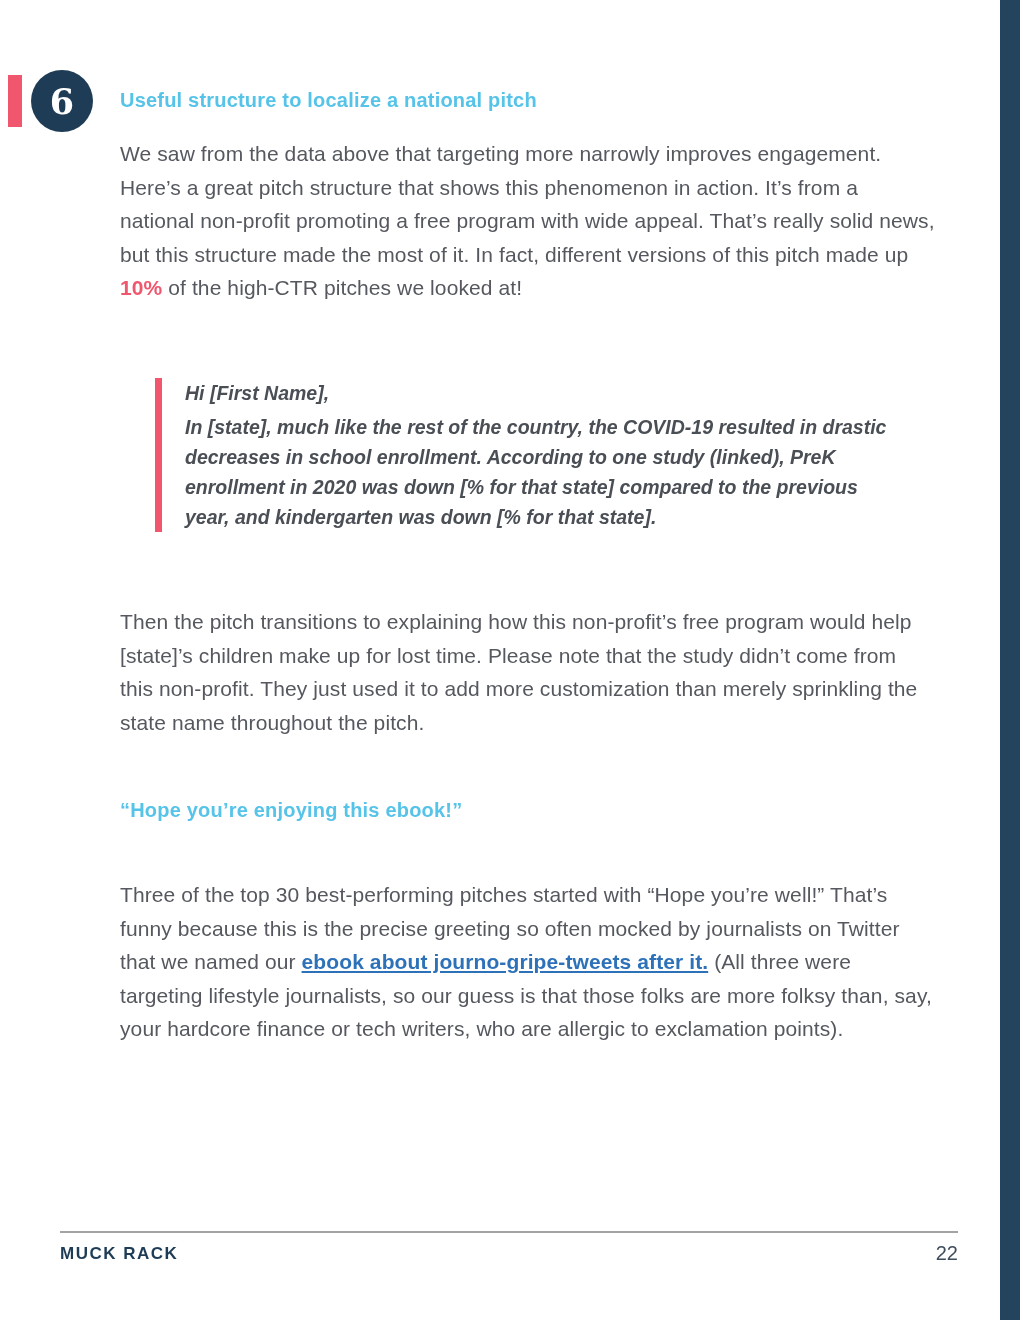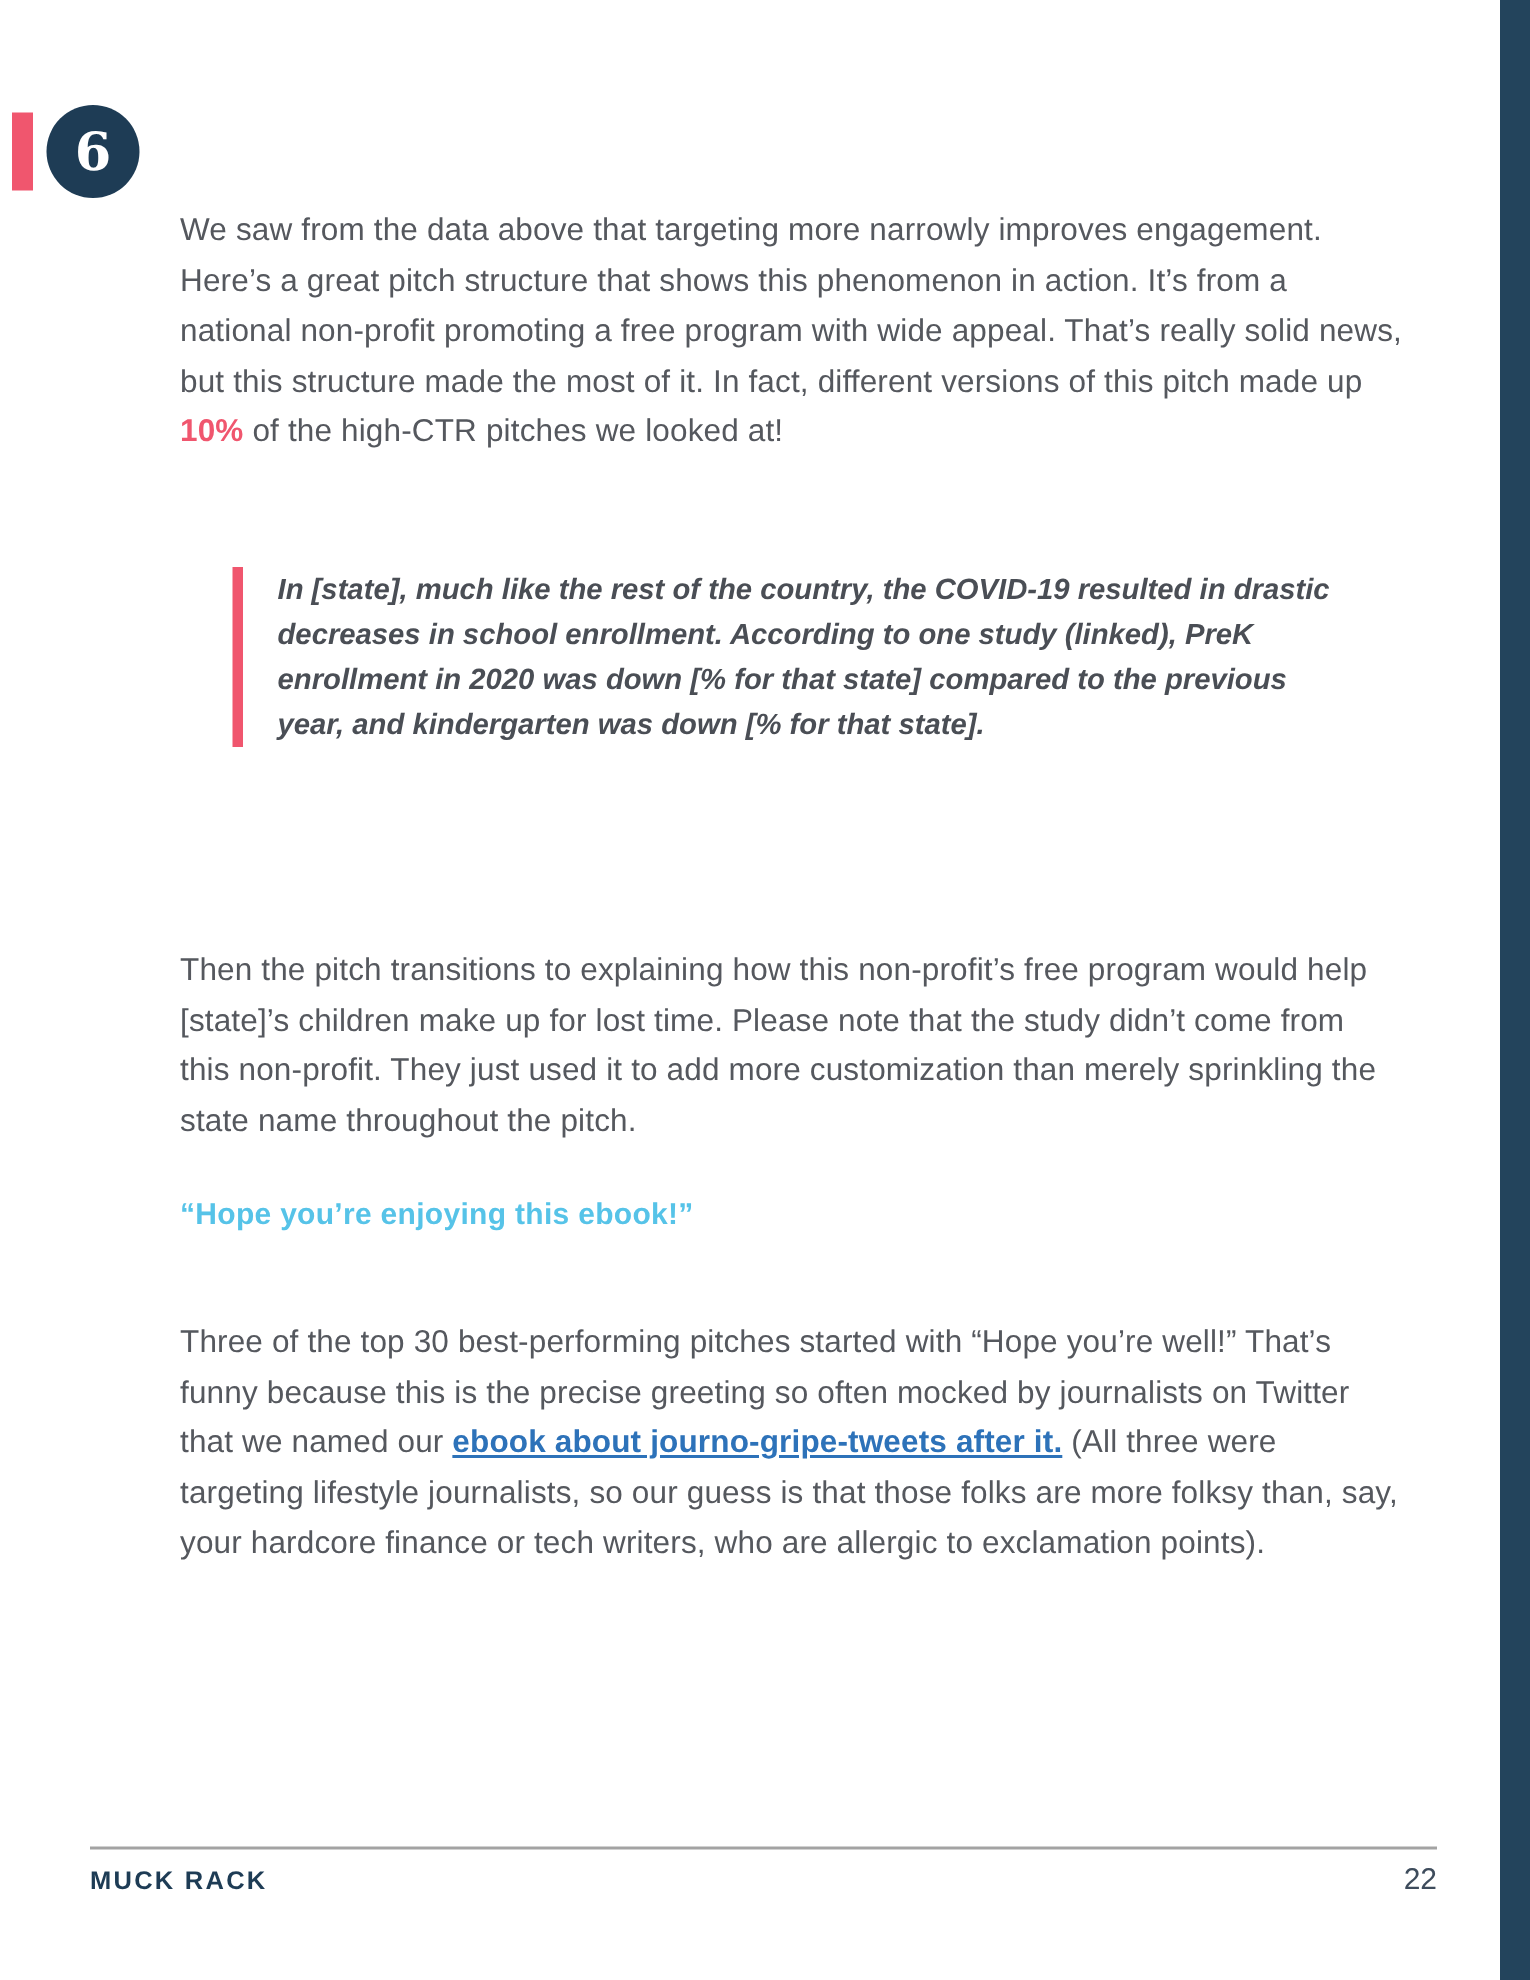--- a/index.html
+++ b/index.html
@@ -38,21 +38,21 @@
   }
   .heading { top:89px; }
   .subheading { top:799px; }
 
   .body-text {
     position:absolute; left:120px; width:815px;
     font-size:21px; line-height:33.5px; color:#55585E;
     letter-spacing:0.1px;
   }
   .intro { top:137px; }
-  .transition { top:630px; }
+  .transition { top:605px; }
   .hope { top:878px; }
 
   .accent-bold { color:#F0566E; font-weight:700; }
 
   .quote {
     position:absolute; left:155px; top:378px; width:745px;
     border-left:7px solid #F0566E;
     padding-left:23px;
     font-weight:700; font-style:italic;
     font-size:19.5px; line-height:30px; color:#4A4E55;
@@ -81,24 +81,26 @@
 
   <div class="edge-bar"></div>
 
   <div class="badge">
     <div class="badge-accent"></div>
     <div class="badge-circle">
       <span>6</span>
     </div>
   </div>
 
+  <h1 class="heading">Useful structure to localize a national pitch</h1>
 
   <p class="body-text intro"><span>We saw from the data above that targeting more narrowly improves engagement. Here’s a great pitch structure that shows this phenomenon in action. It’s from a national non-profit promoting a free program with wide appeal. That’s really solid news, but this structure made the most of it. In fact, different versions of this pitch made up </span><span class="accent-bold">10%</span><span> of the high-CTR pitches we looked at!</span></p>
 
   <blockquote class="quote">
+    <p>Hi [First Name],</p>
     <p>In [state], much like the rest of the country, the COVID-19 resulted in drastic decreases in school enrollment. According to one study (linked), PreK enrollment in 2020 was down [% for that state] compared to the previous year, and kindergarten was down [% for that state].</p>
   </blockquote>
 
   <p class="body-text transition">Then the pitch transitions to explaining how this non-profit’s free program would help [state]’s children make up for lost time. Please note that the study didn’t come from this non-profit. They just used it to add more customization than merely sprinkling the state name throughout the pitch.</p>
 
   <h2 class="subheading">“Hope you’re enjoying this ebook!”</h2>
 
   <p class="body-text hope"><span>Three of the top 30 best-performing pitches started with “Hope you’re well!” That’s funny because this is the precise greeting so often mocked by journalists on Twitter that we named our </span><a href="#" class="link">ebook about journo-gripe-tweets after it.</a><span> (All three were targeting lifestyle journalists, so our guess is that those folks are more folksy than, say, your hardcore finance or tech writers, who are allergic to exclamation points).</span></p>
 
   <div class="footer">

